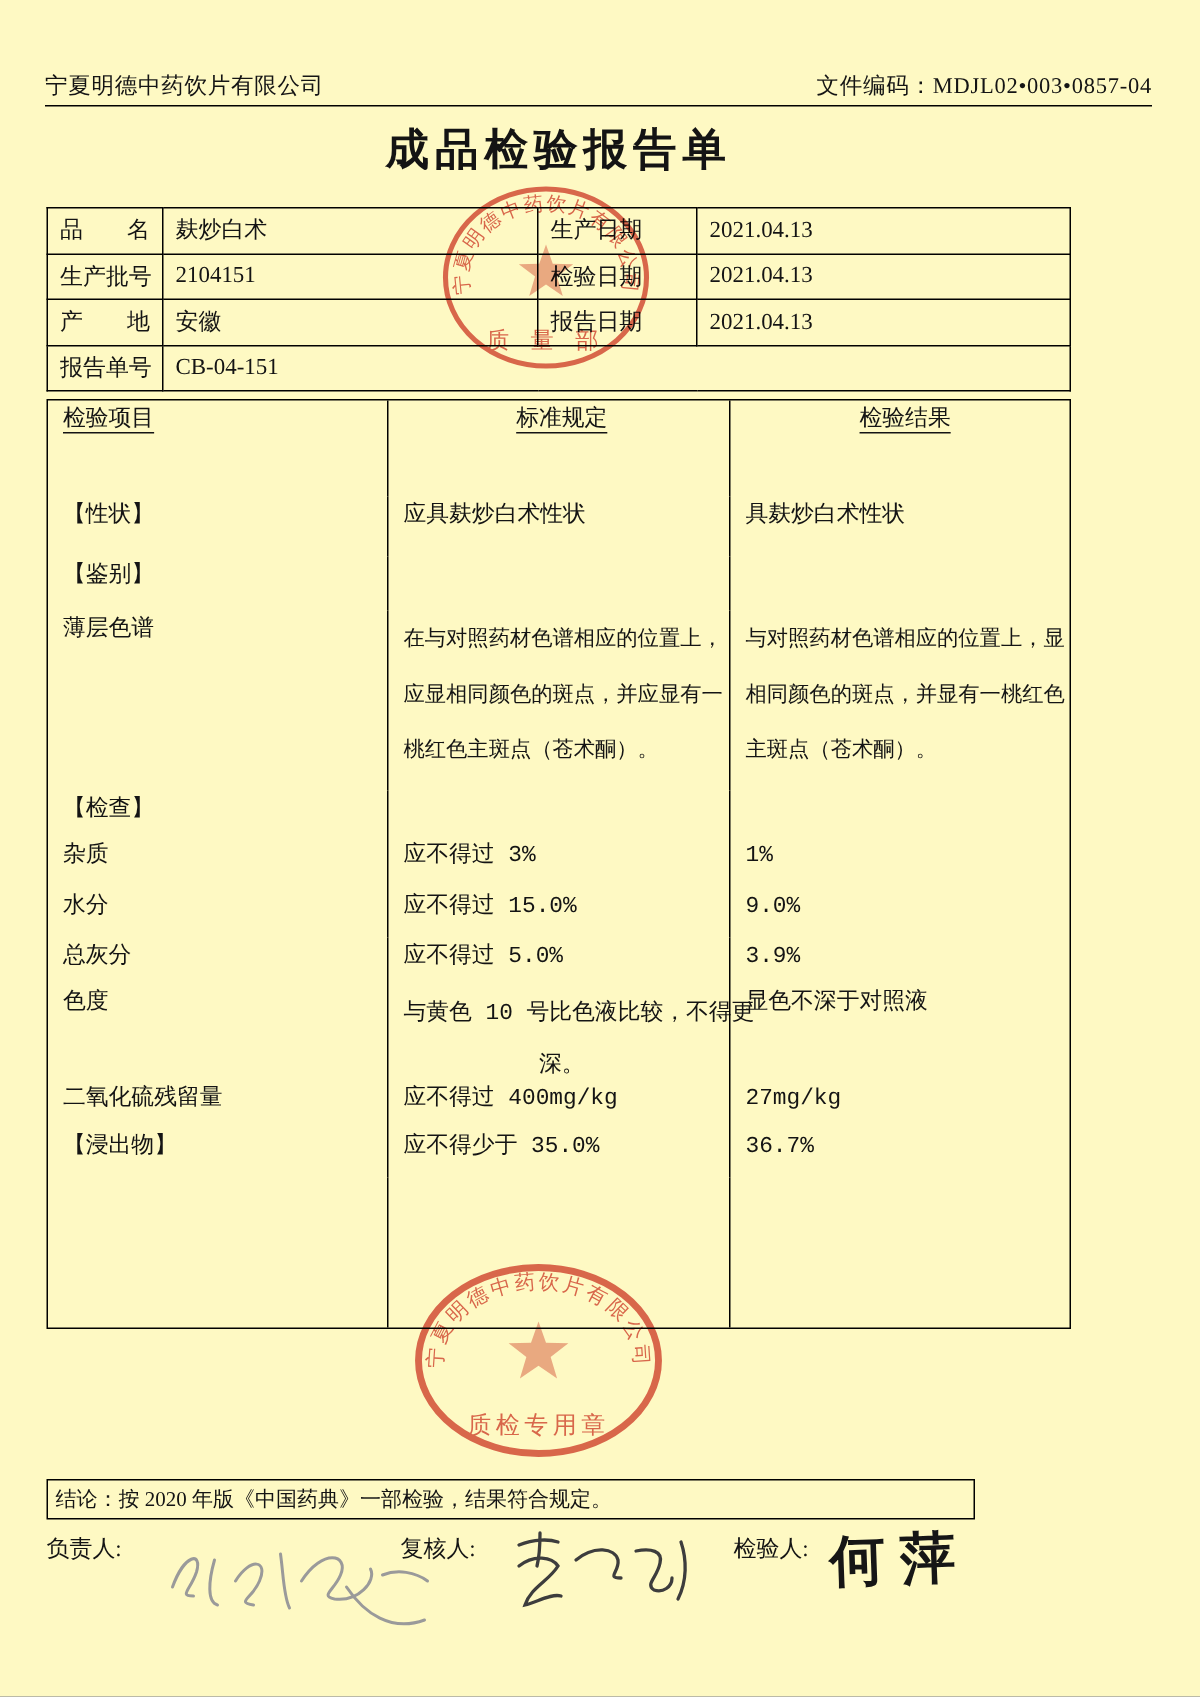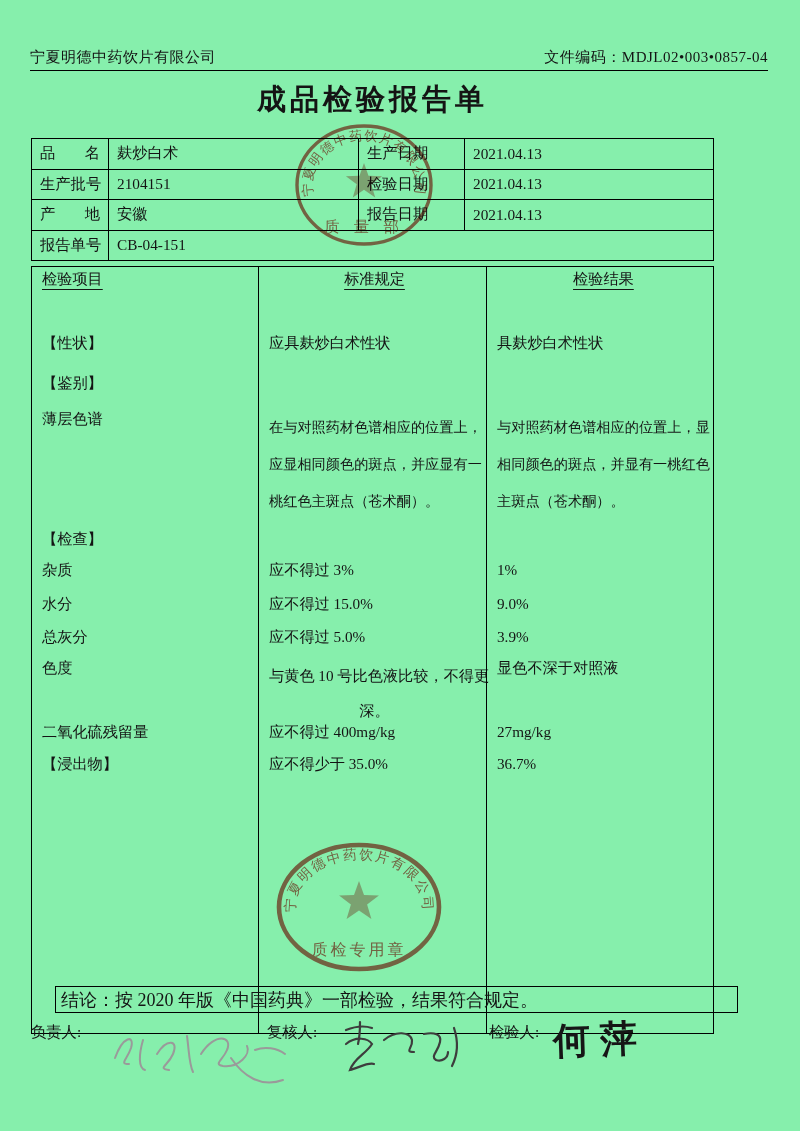--- a/index.html
+++ b/index.html
@@ -1,49 +1,49 @@
 <!DOCTYPE html>
 <html><head>
 <meta charset="utf-8">
 <style>
   html,body{margin:0;padding:0;background:#888;}
-  .page{position:relative;width:800px;height:1131px;background:#86efac;margin:0 auto;
+  .page{position:relative;width:800px;height:1131px;background:#fef9c3;margin:0 auto;
         font-family:"Liberation Serif","DejaVu Serif",serif;color:#141414;overflow:hidden;}
 
   
   .hdr{position:absolute;left:30px;top:48px;width:738px;display:flex;
        justify-content:space-between;font-size:15px;letter-spacing:.5px;}
   .hdr-rule{position:absolute;left:30px;top:70px;width:738px;border-top:1.8px solid #000;}
   .title{position:absolute;left:31px;top:80px;width:683px;text-align:center;
          font-family:Liberation Mono, monospace;
          font-size:29px;font-weight:bold;letter-spacing:4px;}
 
   
   table.info{position:absolute;left:31px;top:138px;width:683px;border-collapse:collapse;
              table-layout:fixed;font-size:15.3px;}
   table.info td{border:1.6px solid #000;height:29.5px;padding:0 8px;white-space:nowrap;overflow:hidden;}
   td.jlabel{text-align:justify;text-align-last:justify;}
 
   
-  .main{position:absolute;left:31px;top:266px;width:683px;height:768px;
+  .main{position:absolute;left:31px;top:266px;width:683px;height:620px;
         border:1.6px solid #000;box-sizing:border-box;display:grid;
         grid-template-columns:226px 228px 1fr;
         grid-template-rows:64px 40px 36px 120px 31px 34px 33px 31px 64px 32px 33px auto;
-        font-size:15.2px;line-height:20px;}
+        font-size:15.2px;line-height:20px;font-family:Liberation Mono, monospace;}
   .main > div{padding:2px 6px 0 10px;box-sizing:border-box;}
   .c2,.c3{border-left:1.6px solid #000;}
   .hc{text-align:center;}
   .u{text-decoration:underline;text-underline-offset:5px;}
   .para{font-size:14.2px;line-height:37px;white-space:nowrap;}
   .two{font-size:15.2px;line-height:35px;white-space:nowrap;text-align:center;}
 
   
-  .conclusion{position:absolute;left:31px;top:986px;width:683px;height:27px;
+  .conclusion{position:absolute;left:31px;top:986px;width:619px;height:27px;
               border:1.6px solid #000;box-sizing:border-box;display:flex;align-items:center;
-              font-size:18px;padding-left:5px;margin-left:24px;}
+              font-size:14px;padding-left:5px;}
   .sigrow{position:absolute;left:31px;top:1022px;width:683px;font-size:15.3px;}
   .siglabel{position:absolute;top:0;white-space:nowrap;}
   .sl-1{left:0;} .sl-2{left:236px;} .sl-3{left:446px;margin-left:12px;}
   .sig-svg{position:absolute;pointer-events:none;}
   .sig-name{position:absolute;left:553px;top:1015px;font-size:37px;letter-spacing:10px;
             transform:rotate(-2deg);font-weight:600;color:#161616;white-space:nowrap;}
 
   
   .stamp{position:absolute;mix-blend-mode:multiply;opacity:.88;pointer-events:none;}
   .stamp-top{left:293px;top:122px;width:142px;height:126px;}

